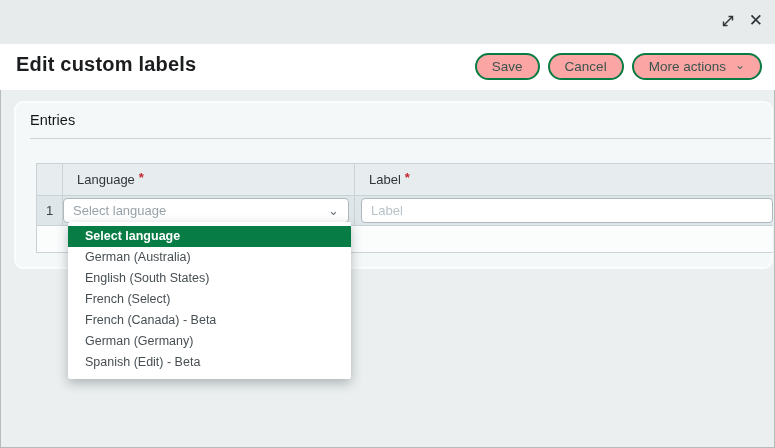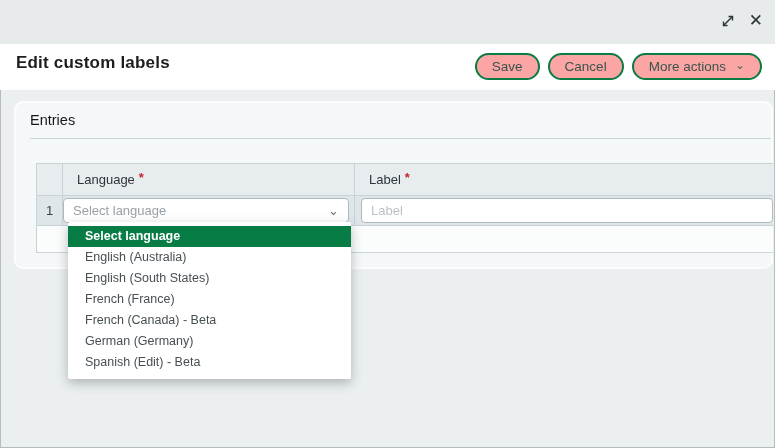--- a/index.html
+++ b/index.html
@@ -12,21 +12,21 @@
   html,body{width:775px;height:448px;}
   .screen{position:relative;width:775px;height:448px;background:#ebefef;overflow:hidden;
           outline:1px solid #b6bbbb;outline-offset:-1px;}
   
   .topbar{position:absolute;left:0;top:0;width:775px;height:44px;background:#e7ebec;}
   .win-icons{position:absolute;right:12px;top:12px;display:flex;align-items:center;gap:12px;}
   .expand-btn{width:18px;height:18px;display:flex;align-items:center;justify-content:center;cursor:pointer;}
   .close-btn{font-size:17px;color:#2e3436;line-height:18px;cursor:pointer;}
   
   .headerband{position:absolute;left:0;top:44px;width:775px;height:46px;background:#ffffff;}
-  .page-title{position:absolute;left:16px;top:9px;font-size:17px;font-weight:700;color:#1b1d1f;letter-spacing:.2px;}
+  .page-title{position:absolute;left:16px;top:9px;font-size:20px;font-weight:700;color:#1b1d1f;letter-spacing:.2px;}
   .actions{position:absolute;right:13px;top:9px;display:flex;gap:8px;}
   .pill{height:27px;background:#fca5a5;border:2px solid var(--btn-border);border-radius:14px;
         color:#3a544c;font-size:13.5px;padding:0 15px;display:flex;align-items:center;gap:9px;cursor:pointer;}
   .pill .chev{font-size:12px;color:#4e6b60;line-height:10px;transform:translateY(-2px);}
   
   .panel{position:absolute;left:14px;top:101px;width:759px;height:168px;background:#f5f8f8;
          border:2px solid #fbfcfc;border-radius:9px;}
   .section-title{position:absolute;left:30px;top:112px;font-size:14.5px;font-weight:400;color:#15181a;}
   .section-underline{position:absolute;left:30px;right:4px;top:138px;height:1px;background:#cbd5d8;}
   
@@ -119,21 +119,21 @@
       </div>
       <div class="c-label">
         <input class="txt-input" type="text" placeholder="Label" style="">
       </div>
     </div>
     <div class="trow tfill"></div>
   </div>
 
   <div class="dropdown">
       <div class="opt selected">Select language</div>
-      <div class="opt">English (Australia)</div>
+      <div class="opt">German (Australia)</div>
       <div class="opt">English (South States)</div>
-      <div class="opt">French (France)</div>
+      <div class="opt">French (Select)</div>
       <div class="opt">French (Canada) - Beta</div>
       <div class="opt">German (Germany)</div>
       <div class="opt">Spanish (Edit) - Beta</div>
     </div>
 
 </div>
 
 </body></html>

